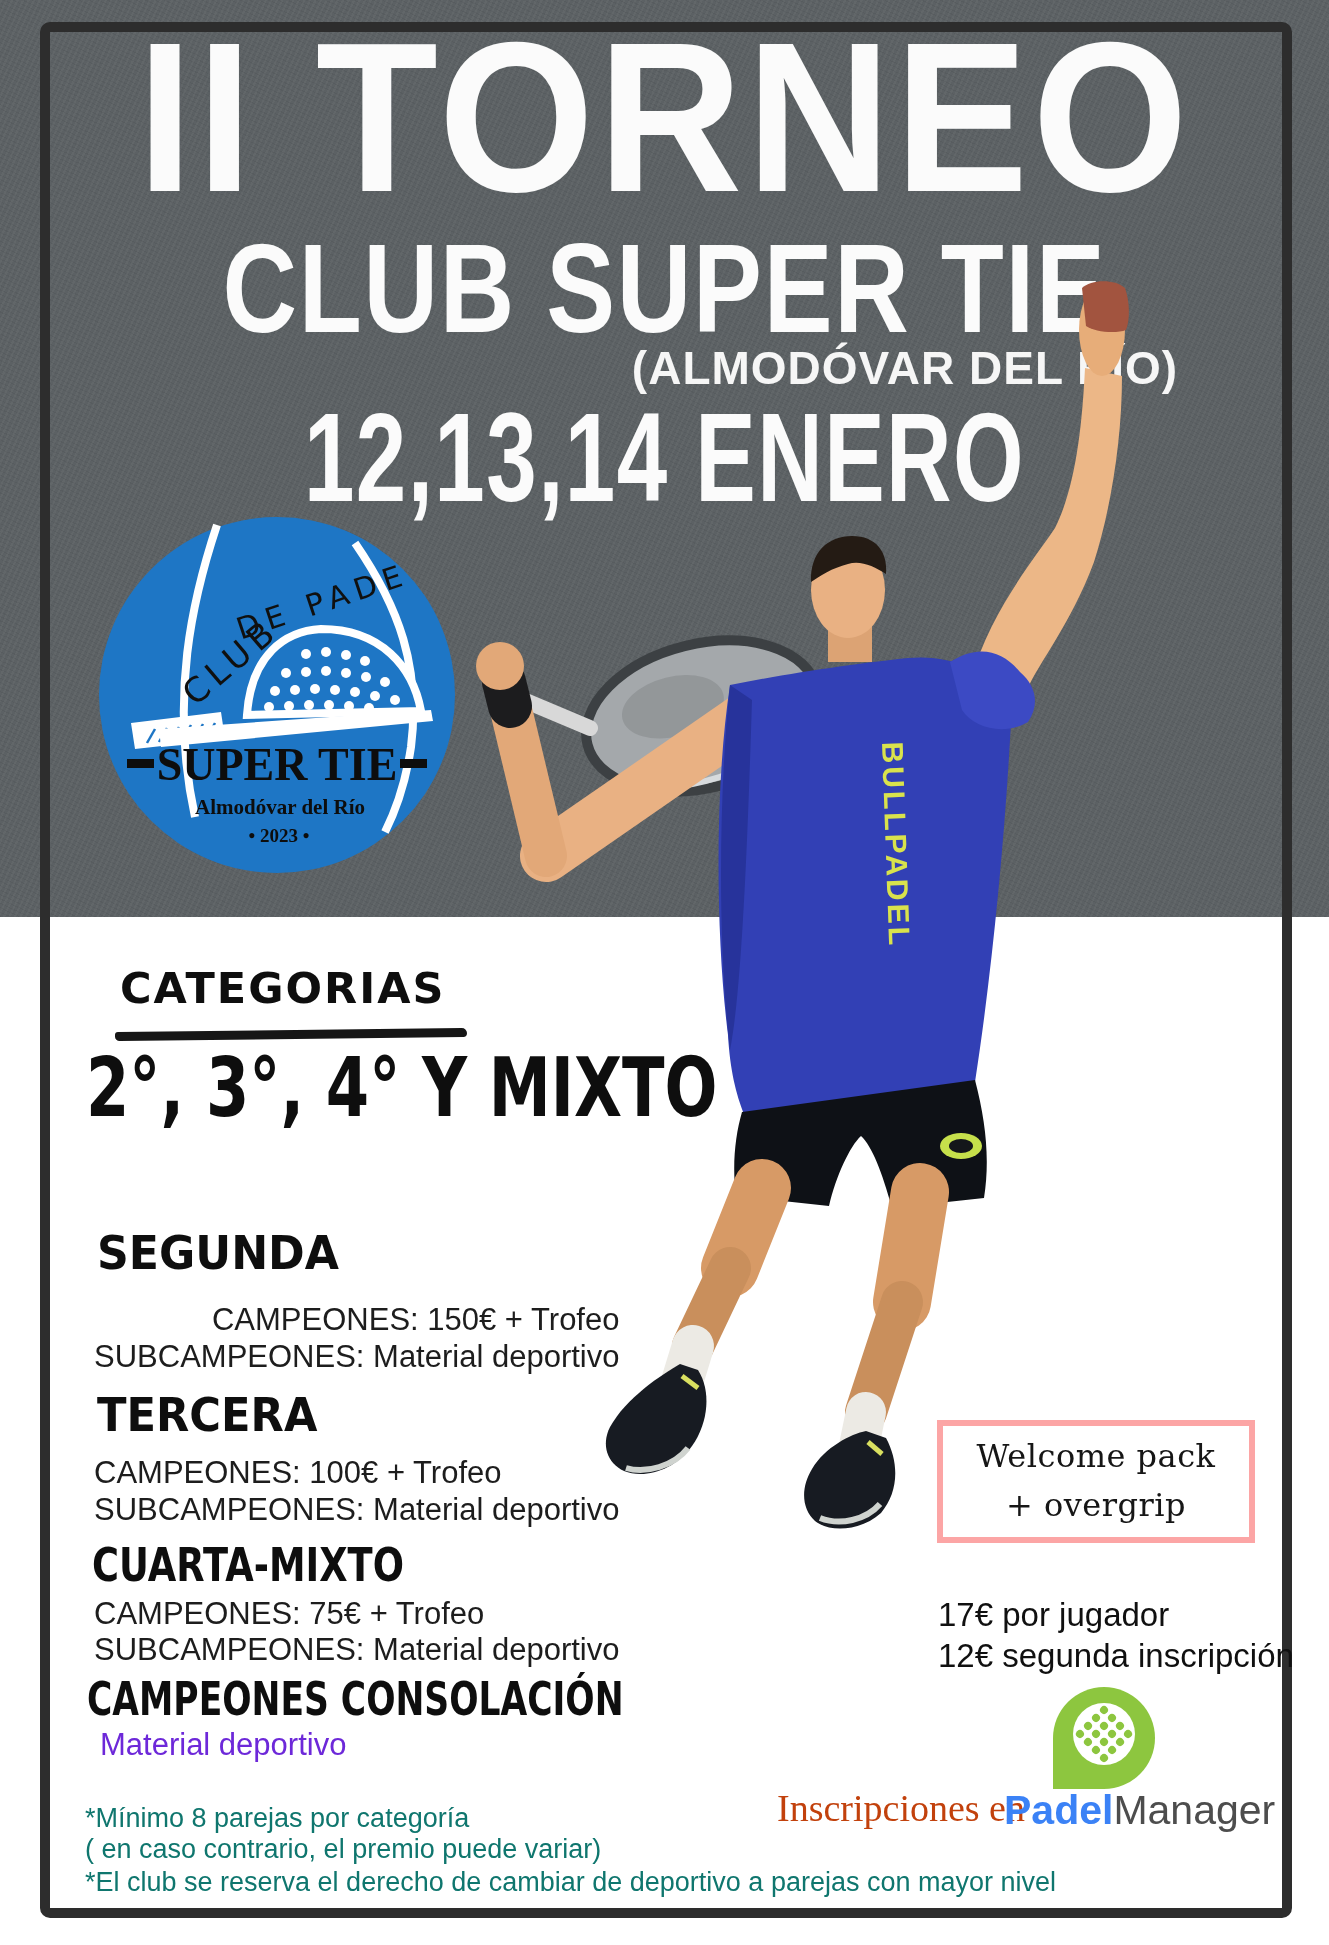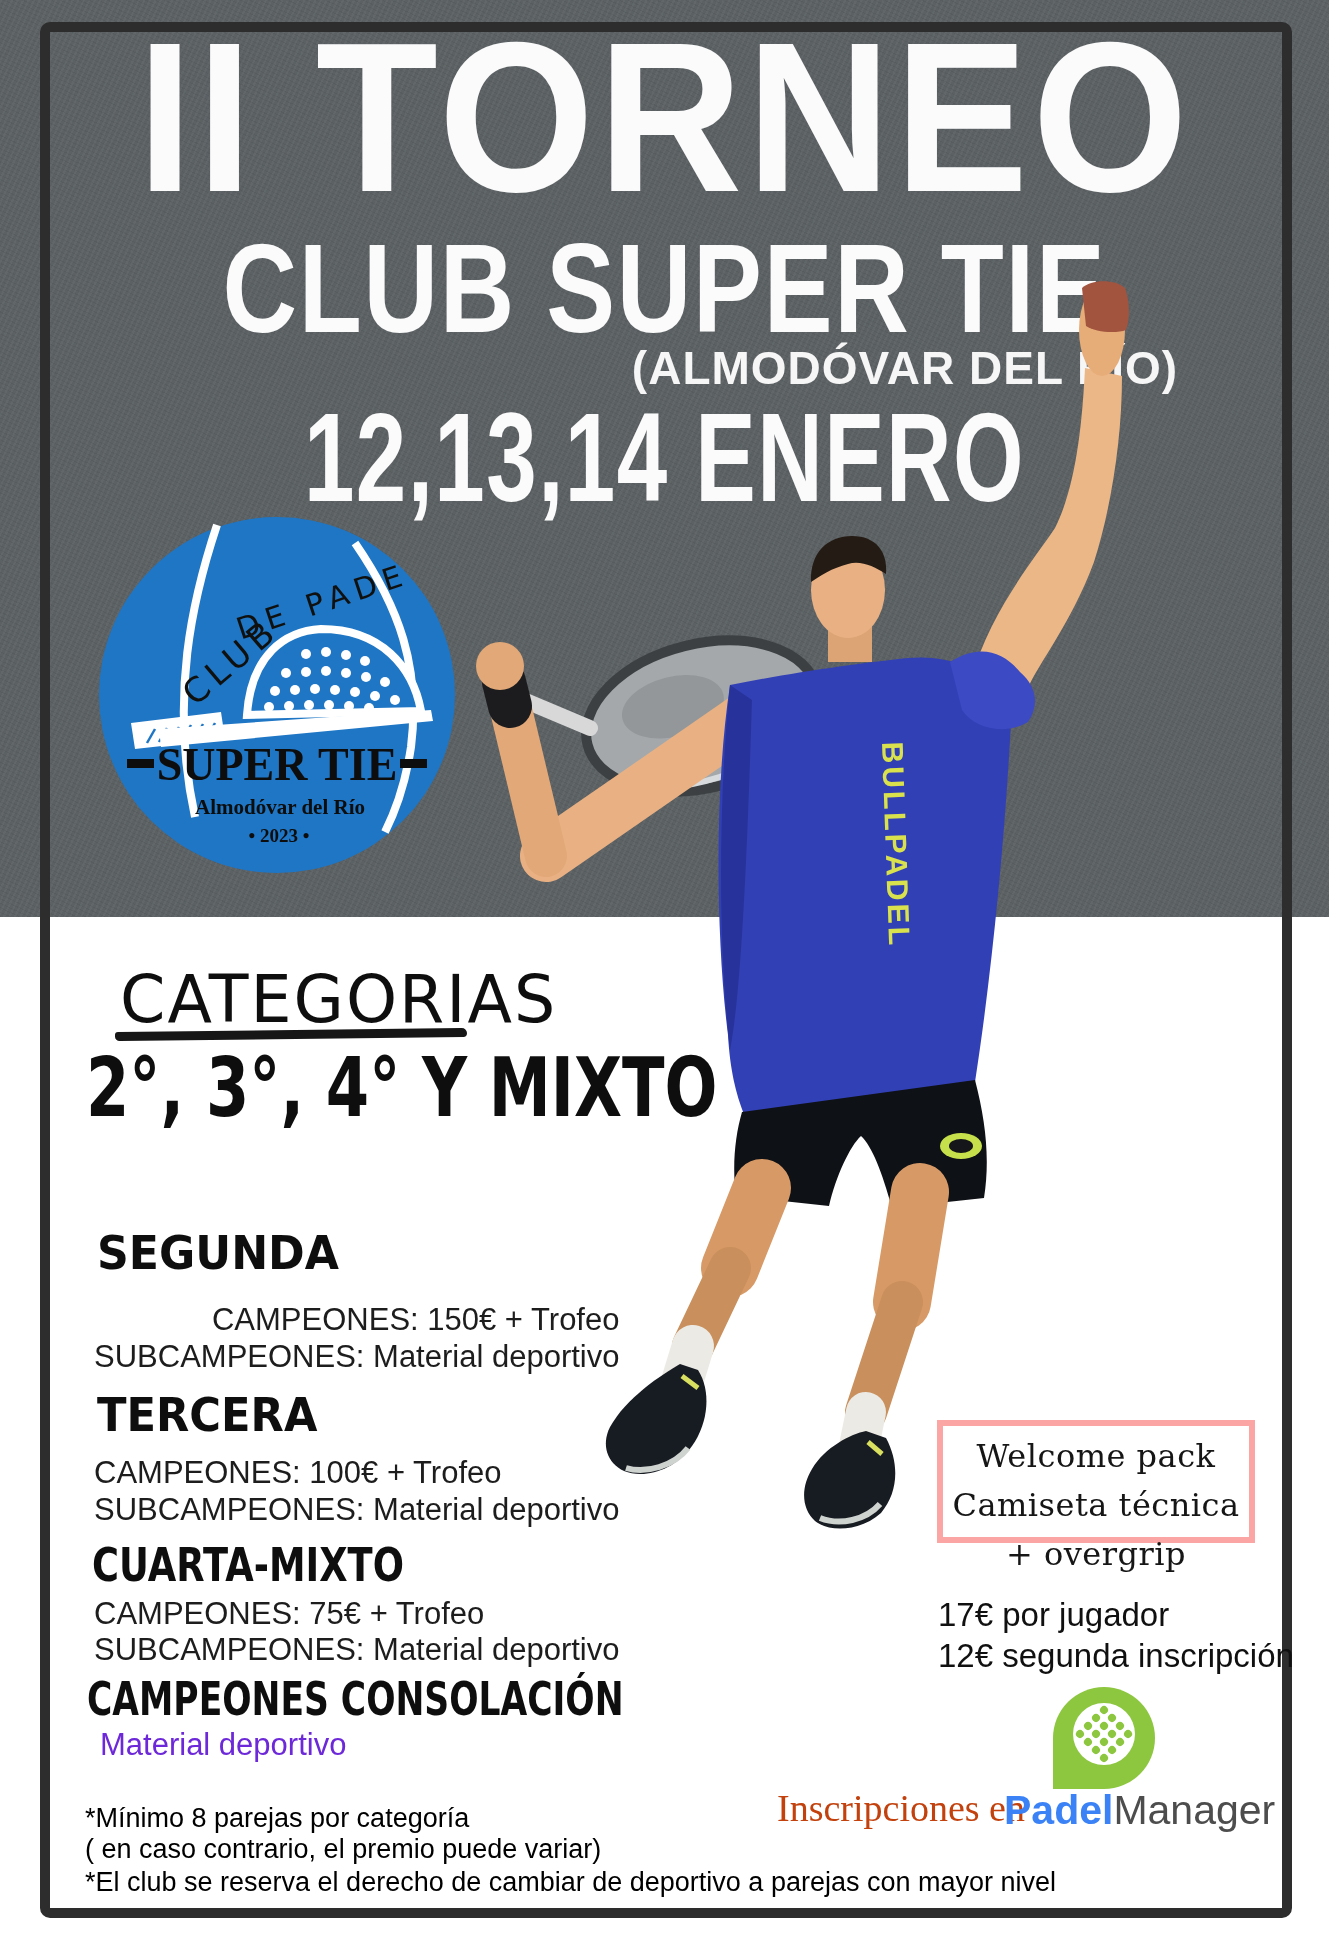--- a/index.html
+++ b/index.html
@@ -20,35 +20,35 @@
   .title2{top:225px;font-size:120px;letter-spacing:2px;transform:scale(0.86,1.05);transform-origin:center top;}
   .subtitle{position:absolute;left:575px;top:341px;width:660px;text-align:center;color:#f6f6f6;
             font-weight:bold;font-size:46px;letter-spacing:1px;white-space:nowrap;}
   .dates{top:395px;font-size:126px;letter-spacing:2px;transform:scaleX(0.72);transform-origin:center top;}
   
   .club-logo{position:absolute;left:99px;top:517px;width:356px;height:356px;}
   
   .player{position:absolute;left:430px;top:230px;width:760px;height:1300px;}
   
   .comic{position:absolute;font-family:"DejaVu Sans",sans-serif;color:#0e0e0e;white-space:nowrap;line-height:1;}
-  .cat-head{left:120px;top:967px;font-size:65px;letter-spacing:2px;font-weight:400;}
+  .cat-head{left:120px;top:967px;font-size:43px;letter-spacing:2px;font-weight:700;}
   .cat-underline{position:absolute;left:115px;top:1030px;width:352px;height:9px;background:#161616;
                  border-radius:4px 7px 5px 6px;transform:rotate(-0.7deg);}
   .cat-summary{left:86px;top:1047px;font-size:82px;font-weight:700;transform:scaleX(0.76);transform-origin:left top;}
   .h-segunda{left:97px;top:1229px;font-size:47px;font-weight:700;transform:scaleX(0.94);transform-origin:left top;}
   .h-tercera{left:97px;top:1391px;font-size:47px;font-weight:700;transform:scaleX(0.92);transform-origin:left top;}
   .h-cuarta{left:92px;top:1542px;font-size:46px;font-weight:700;transform:scaleX(0.80);transform-origin:left top;}
   .h-consol{left:87px;top:1676px;font-size:46px;font-weight:700;transform:scaleX(0.75);transform-origin:left top;}
   
   .lines{position:absolute;font-size:31px;line-height:37px;color:#1d1d1d;white-space:nowrap;}
   .seg-lines{left:94px;top:1301px;text-align:right;}
   .ter-lines{left:94px;top:1454px;}
   .cua-lines{left:94px;top:1596px;line-height:36px;}
   .consol-line{position:absolute;left:100px;top:1727px;font-size:31px;color:#6d28d9;}
-  .notes{position:absolute;left:85px;font-size:27px;color:#000000;line-height:31px;white-space:nowrap;}
+  .notes{position:absolute;left:85px;font-size:27px;color:#0f766e;line-height:31px;white-space:nowrap;}
   .notes-a{top:1803px;}
   .notes-b{top:1867px;}
   
   .welcome-box{position:absolute;left:937px;top:1420px;width:318px;height:123px;background:#ffffff;
                border:6px solid #fca5a5;box-sizing:border-box;text-align:center;
                font-family:"DejaVu Serif",serif;color:#161616;font-size:32px;line-height:49px;
                padding-top:6px;letter-spacing:0.5px;}
   .pricing{position:absolute;left:938px;top:1594px;font-size:33px;line-height:41px;color:#101010;white-space:nowrap;}
   .pm-bubble{position:absolute;left:1053px;top:1687px;width:102px;height:102px;background:#8dc63f;
              border-radius:50% 50% 50% 0;}
@@ -223,21 +223,20 @@
   <div class="lines cua-lines">
     <div>CAMPEONES: 75€ + Trofeo</div>
     <div>SUBCAMPEONES: Material deportivo</div>
   </div>
 
   <div class="comic h-consol">CAMPEONES CONSOLACIÓN</div>
   <div class="consol-line">Material deportivo</div>
 
   <div class="welcome-box">
     <div>Welcome pack</div>
-    <div>Camiseta técnica</div>
     <div>+ overgrip</div>
   </div>
 
   <div class="pricing">
     <div>17€ por jugador</div>
     <div>12€ segunda inscripción</div>
   </div>
 
   <div class="pm-bubble">
     <div class="pm-inner">

